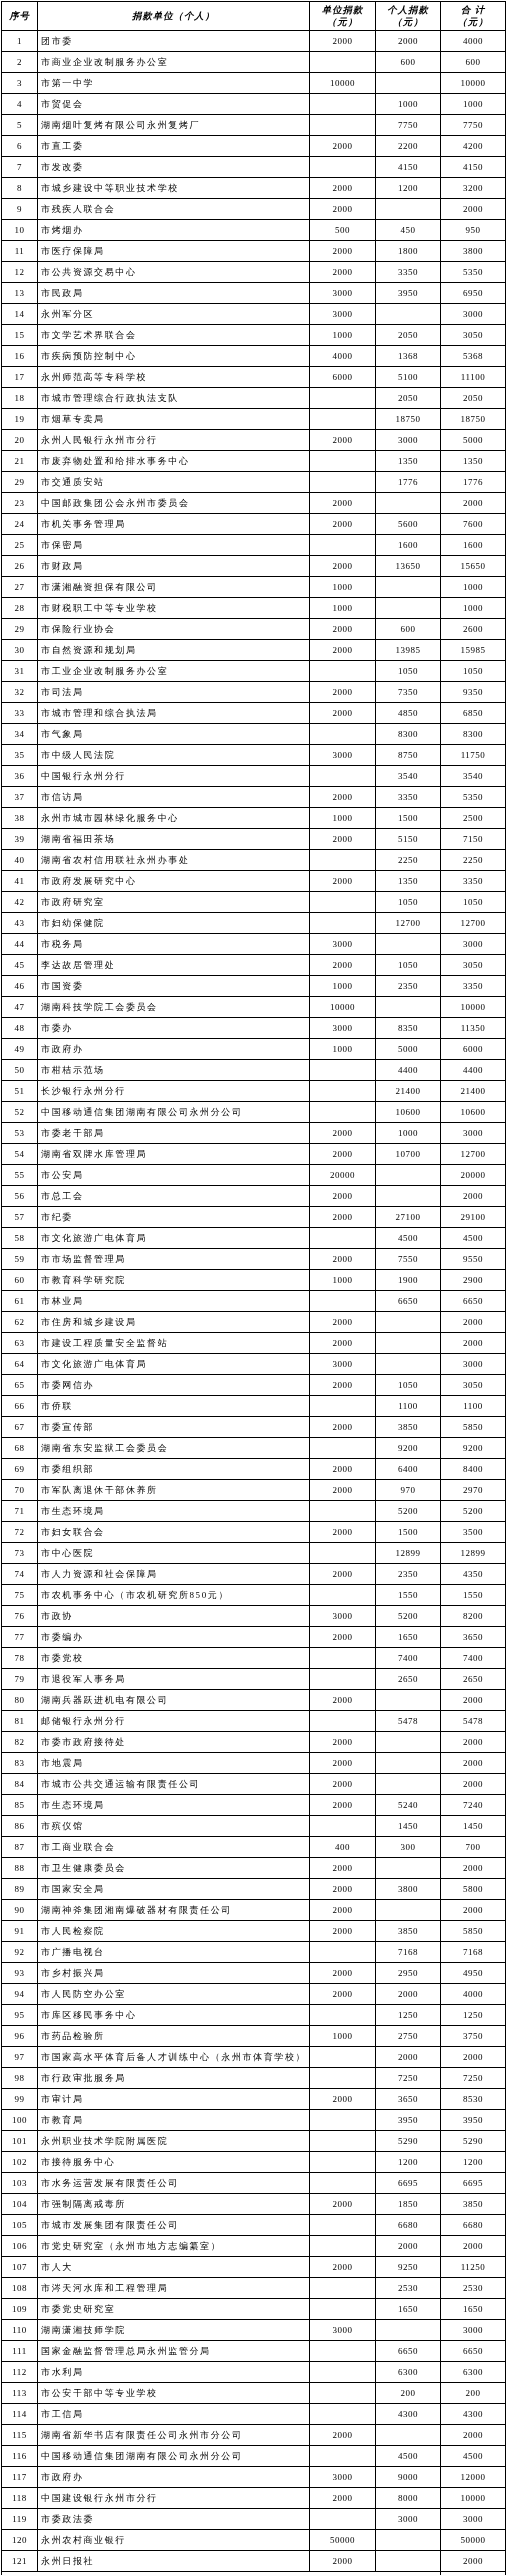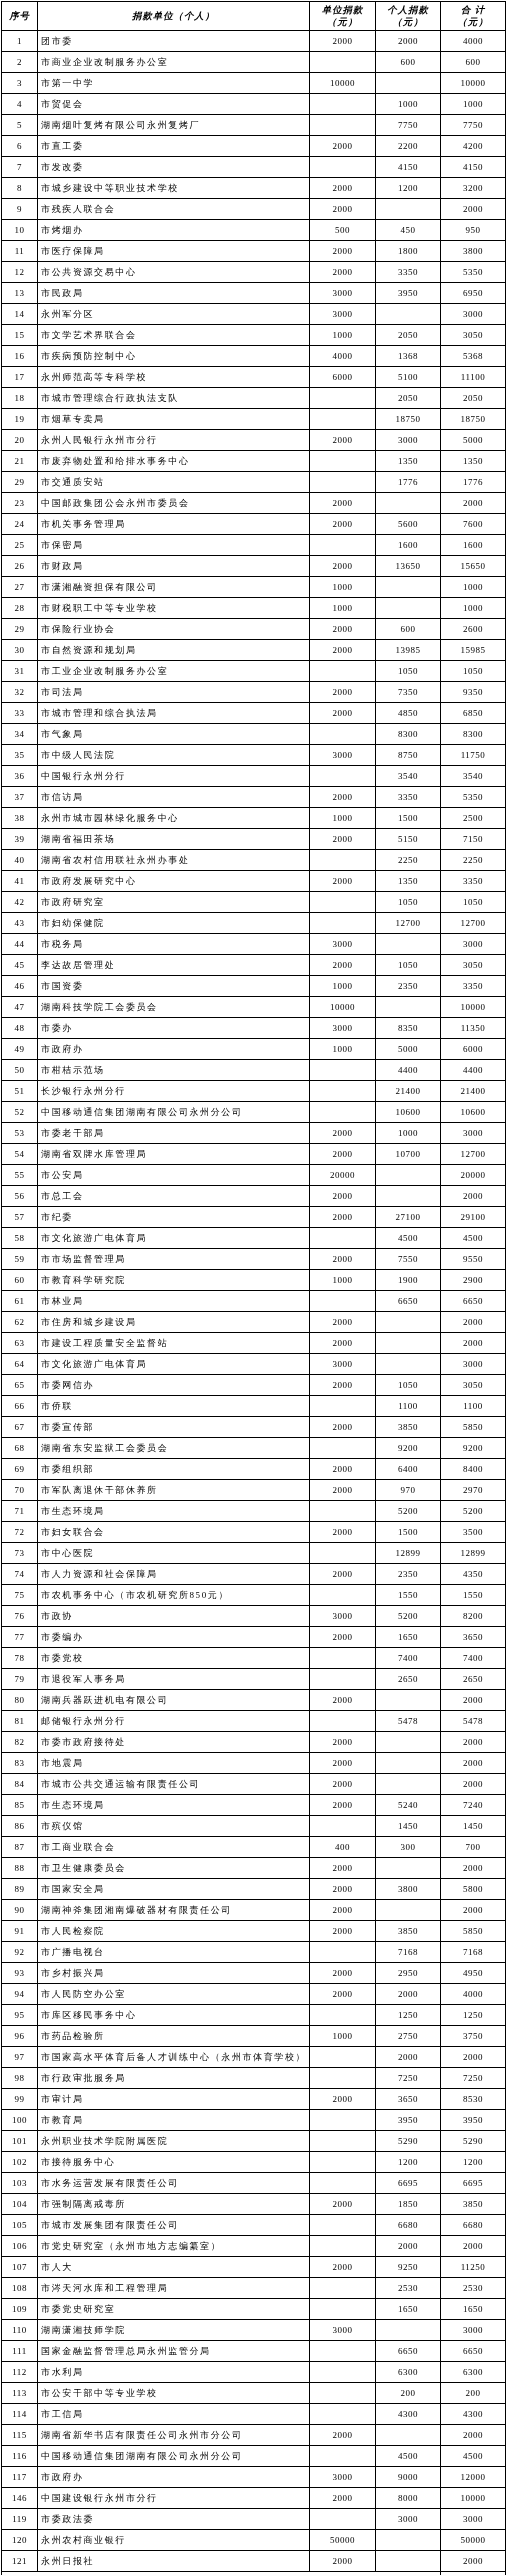--- a/index.html
+++ b/index.html
@@ -906,21 +906,21 @@
           <td class="num">4500</td>
         </tr>
         <tr>
           <td class="num">117</td>
           <td class="name">市政府办</td>
           <td class="num">3000</td>
           <td class="num">9000</td>
           <td class="num">12000</td>
         </tr>
         <tr>
-          <td class="num">146</td>
+          <td class="num">118</td>
           <td class="name">中国建设银行永州市分行</td>
           <td class="num">2000</td>
           <td class="num">8000</td>
           <td class="num">10000</td>
         </tr>
         <tr>
           <td class="num">119</td>
           <td class="name">市委政法委</td>
           <td class="num"></td>
           <td class="num">3000</td>

